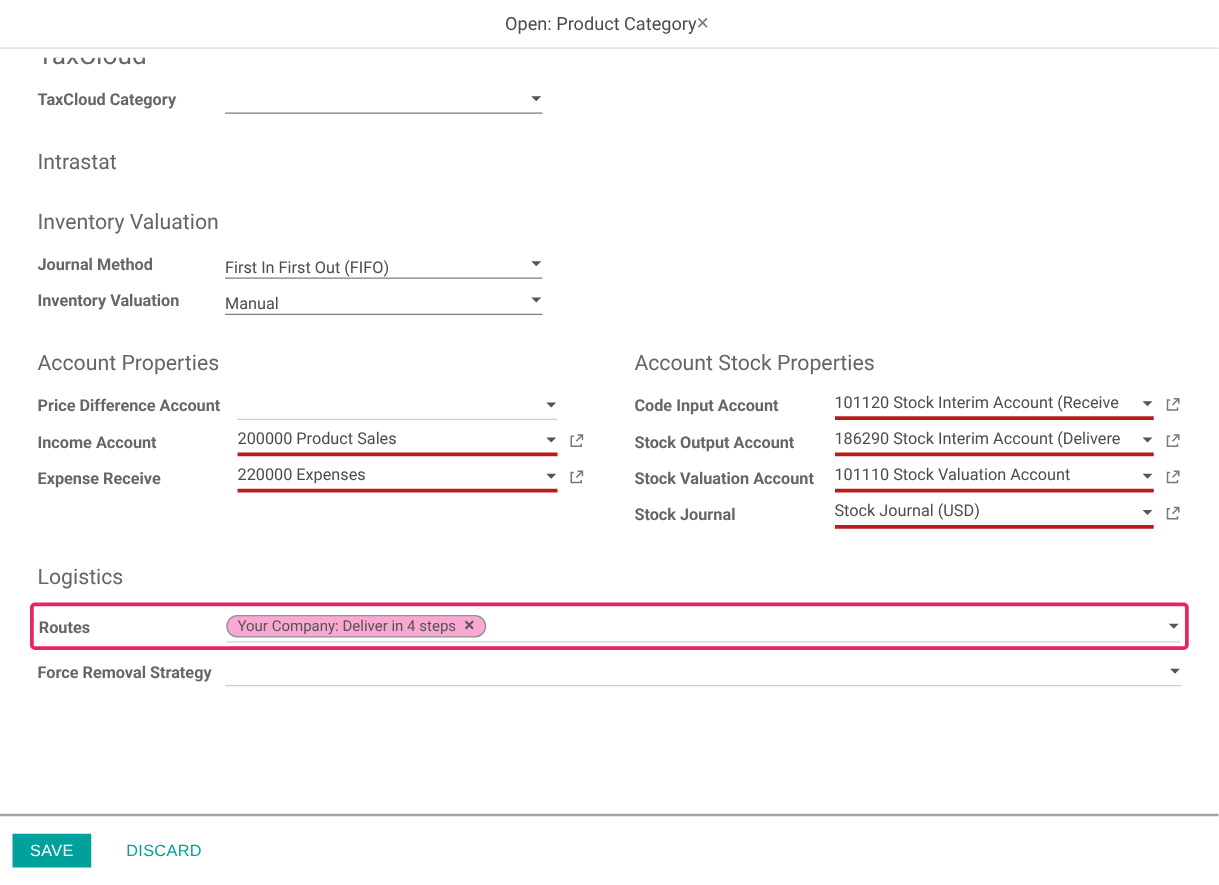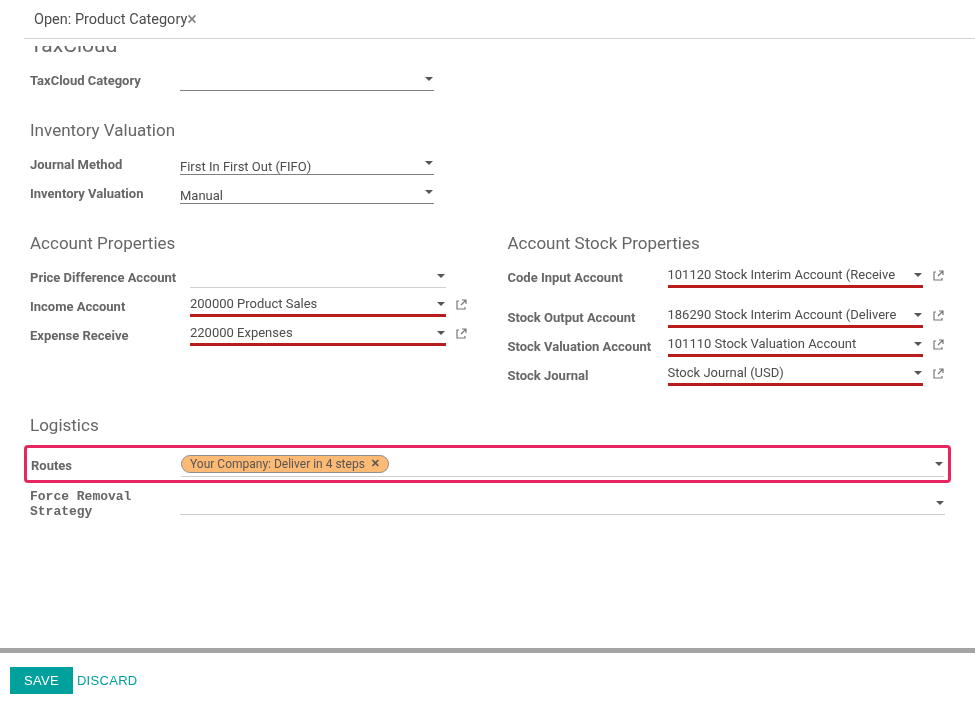--- a/index.html
+++ b/index.html
@@ -10,25 +10,24 @@
     background: #ffffff;
     width: 975px;
     height: 708px;
     overflow: hidden;
     position: relative;
   }
 
   
   .title-bar {
     display: flex;
-    justify-content: flex-start;
+    justify-content: center;
     align-items: center;
     padding: 10px 14px 10px 10px;
     border-bottom: 1px solid #d6d6d6;
-    margin-left: 24px;
   }
   .title-text {
     font-size: 14.5px;
     color: #4c4c4c;
     font-weight: 400;
   }
   .close-x {
     color: #808080;
     font-size: 18px;
     line-height: 1;
@@ -82,38 +81,38 @@
 
   .partial-head { font-size: 21px; color:#666; font-weight:400; overflow:hidden; height:10px; position:relative; }
   .partial-head span { position:absolute; bottom:-1px; left:0;}
 
   .two-col { display:flex; gap: 40px; }
   .col { flex:1; min-width:0; }
 
   .tag-area { flex:1; border-bottom: 1px solid #cfcfcf; position:relative; min-height:26px; display:flex; align-items:center; padding: 2px 0;}
   .tag {
     display: inline-flex; align-items:flex-start;
-    background: #fdba74; border:1px solid #909090; border-radius: 11px;
+    background: #f9a8d4; border:1px solid #909090; border-radius: 11px;
     padding: 1px 8px; font-size: 12px; color:#555; gap:6px;
   }
   .tag .tag-x { font-weight:700; color:#555; cursor:pointer; font-size:11px;}
 
   .highlight-box {
     border: 3px solid #e6265f;
     border-radius: 4px;
     padding: 3px 4px 3px 4px;
     margin-left: -6px; margin-right: -6px;
   }
 
   
   .footer {
     position:absolute; bottom:0; left:0; right:0;
-    border-top: 5px solid #a3a3a3;
+    border-top: 2px solid #a3a3a3;
     padding: 14px 10px;
-    display:flex; gap: 0;
+    display:flex; gap: 24px;
   }
   .btn-save {
     background: #00a09d; color:#fff; border:none;
     font-size: 13px; padding: 6px 14px; cursor:pointer;
     text-transform: uppercase; letter-spacing:.3px;
   }
   .btn-discard {
     background:transparent; color:#00a09d; border:none;
     font-size:13px; padding:6px 4px; cursor:pointer;
     text-transform: uppercase; letter-spacing:.3px;
@@ -136,20 +135,21 @@
     </div>
 
   <div class="row" style="margin-top:10px;">
     <div class="label">TaxCloud Category</div>
     <div class="field-narrow">
       <span class="field-text"></span>
       <div class="caret"></div>
     </div>
   </div>
 
+  <h2 class="section">Intrastat</h2>
 
   <h2 class="section">Inventory Valuation</h2>
   <div class="row">
     <div class="label">Journal Method</div>
     <div class="field-narrow">
       <span class="field-text">First In First Out (FIFO)</span>
       <div class="caret"></div>
     </div>
   </div>
   <div class="row" style="margin-top:3px;">
@@ -204,21 +204,21 @@
         <div class="field-half">
           <span class="field-text">101120 Stock Interim Account (Receive</span>
           <div class="caret"></div>
         </div>
         <span class="ext-link">
           <svg viewBox="0 0 12 12">
               <path d="M4 2H2v8h8V8M6 6l5-5M7 1h4v4"></path>
             </svg>
         </span>
       </div>
-      <div class="row" style="margin-top:14px;">
+      <div class="row" style="margin-top:3px;">
         <div class="label-narrow">Stock Output Account</div>
         <div class="field-half">
           <span class="field-text">186290 Stock Interim Account (Delivere</span>
           <div class="caret"></div>
         </div>
         <span class="ext-link">
           <svg viewBox="0 0 12 12">
               <path d="M4 2H2v8h8V8M6 6l5-5M7 1h4v4"></path>
             </svg>
         </span>
@@ -258,21 +258,21 @@
       <div class="tag-area">
         <span class="tag">
           <span>Your Company: Deliver in 4 steps</span>
           <span class="tag-x">✕</span>
         </span>
         <div class="caret"></div>
       </div>
     </div>
   </div>
 
-  <div class="row" style="margin-top:4px;font-family:Liberation Mono, monospace;">
+  <div class="row" style="margin-top:4px;">
     <div class="label">Force Removal Strategy</div>
     <div class="field-wide">
       <span class="field-text"></span>
       <div class="caret"></div>
     </div>
   </div>
 
   <div style="height:20px;"></div>
 </div>
 

